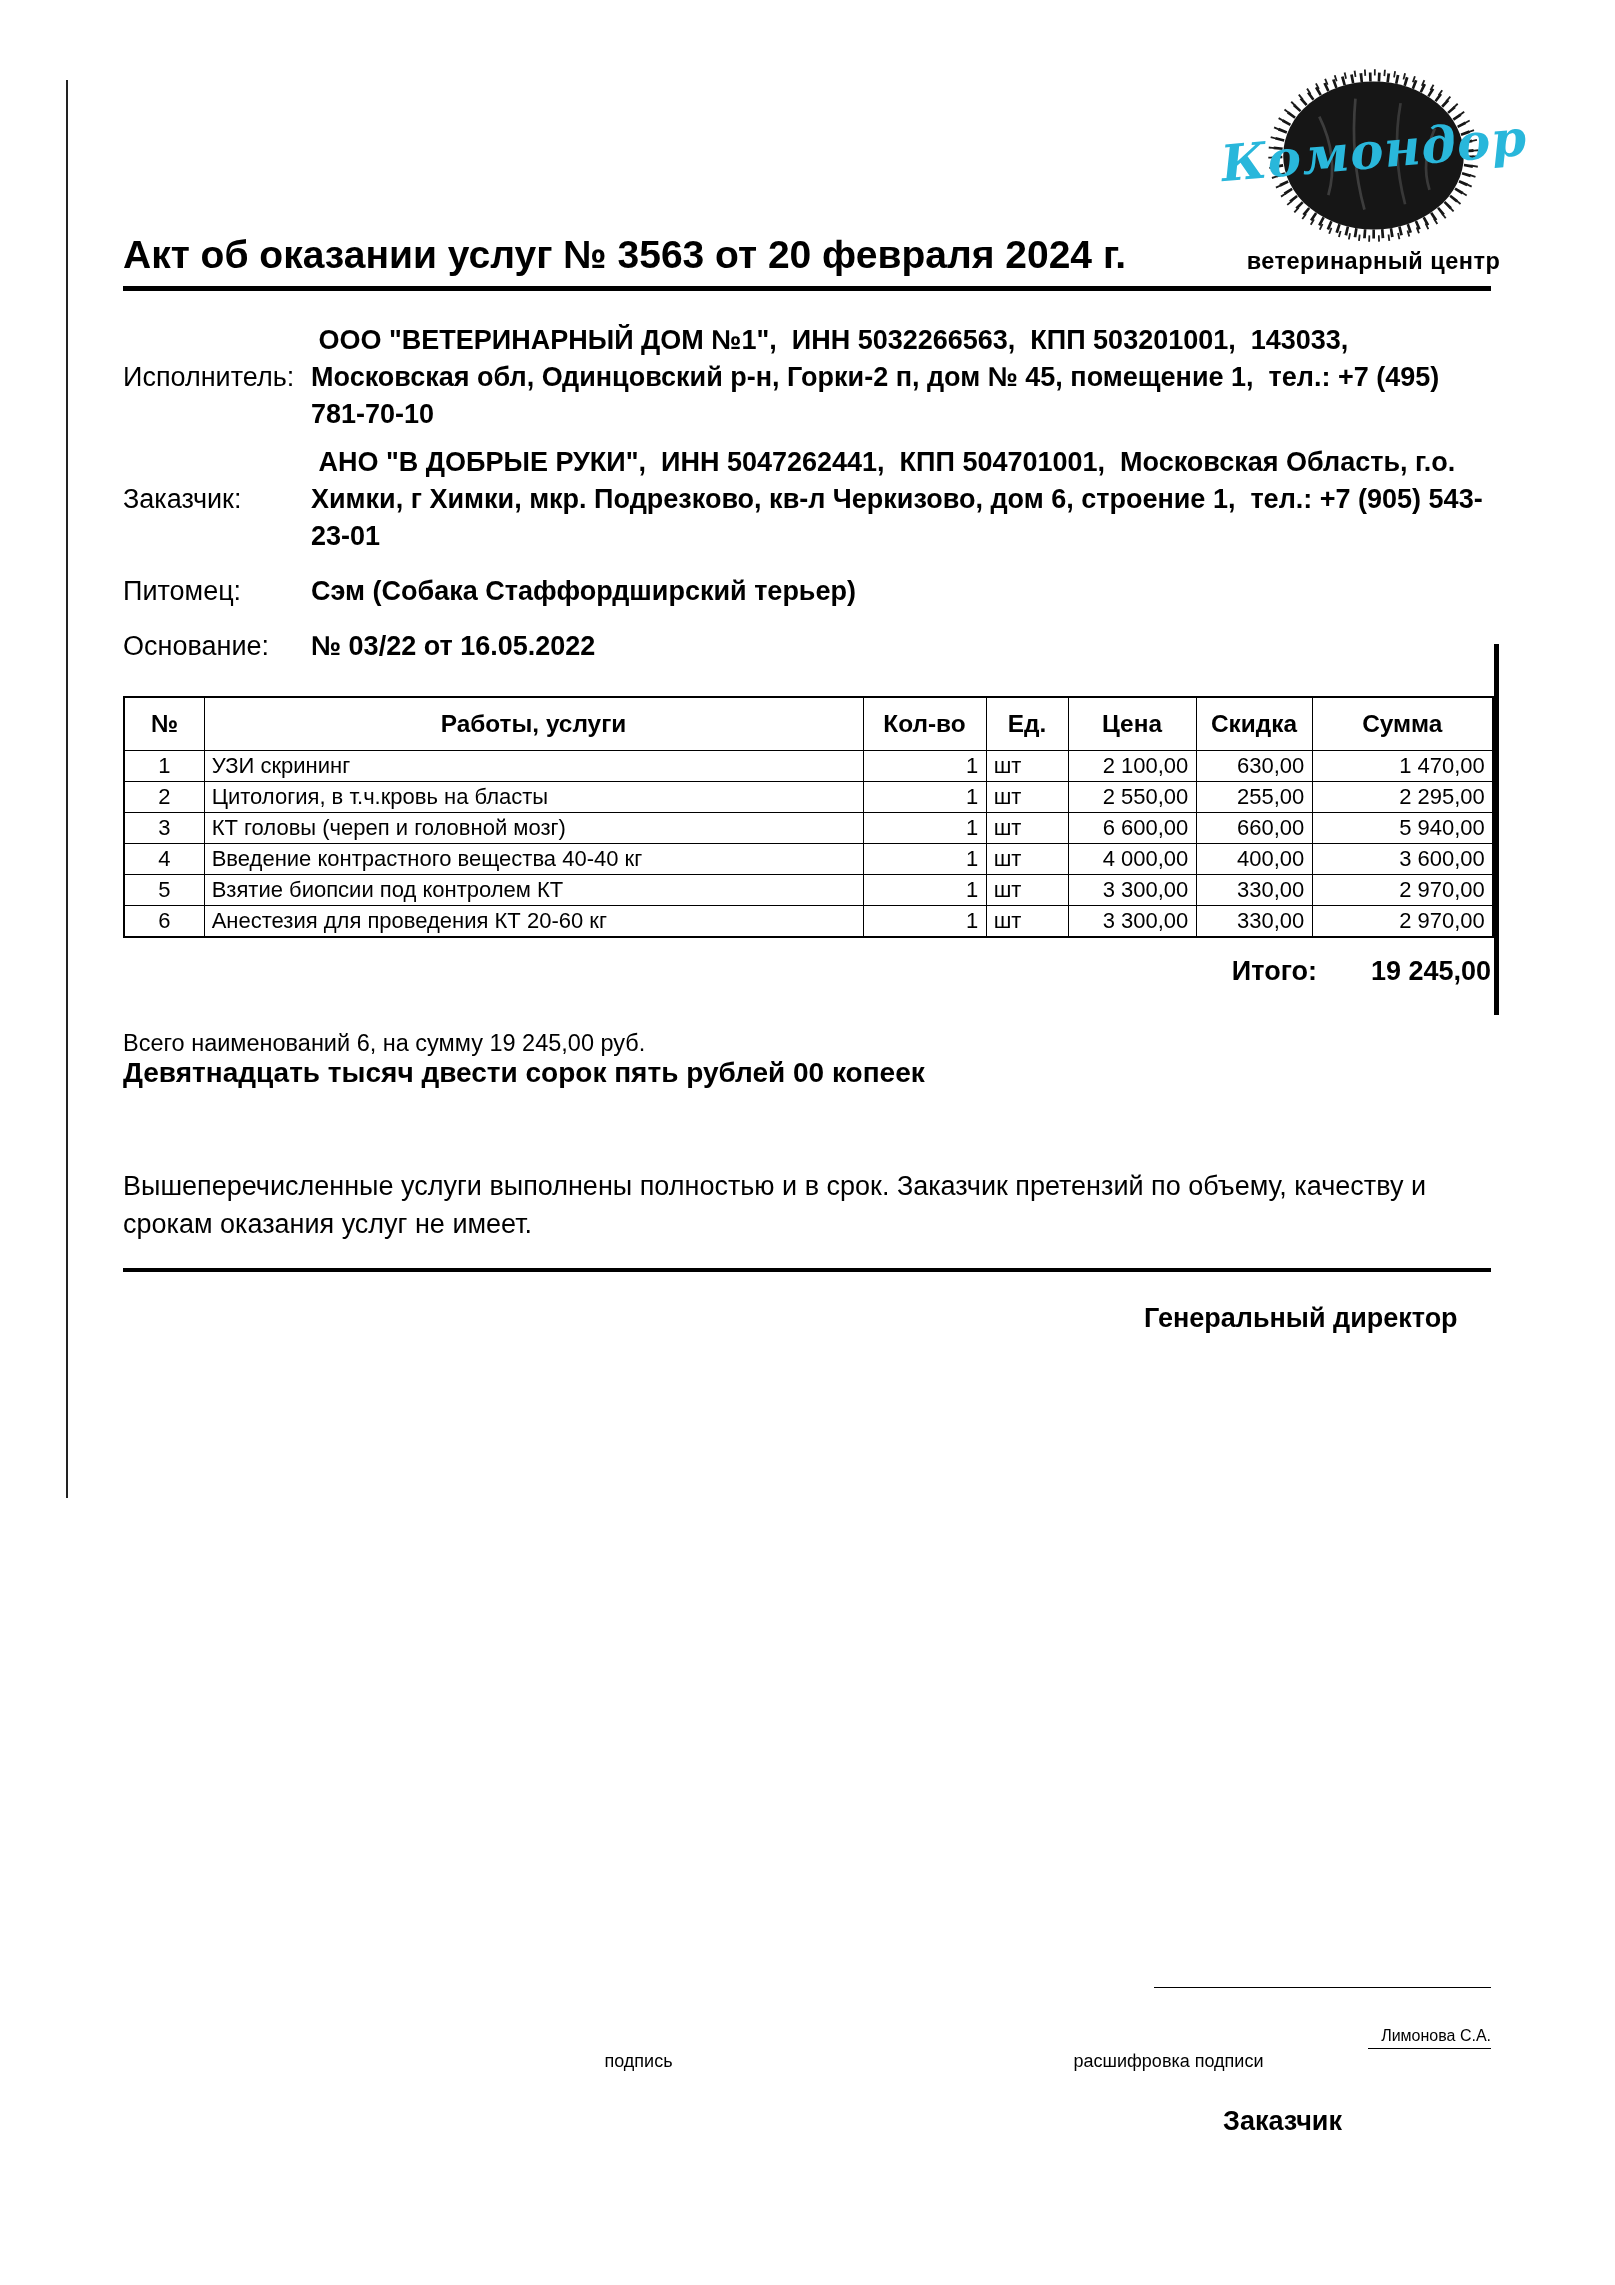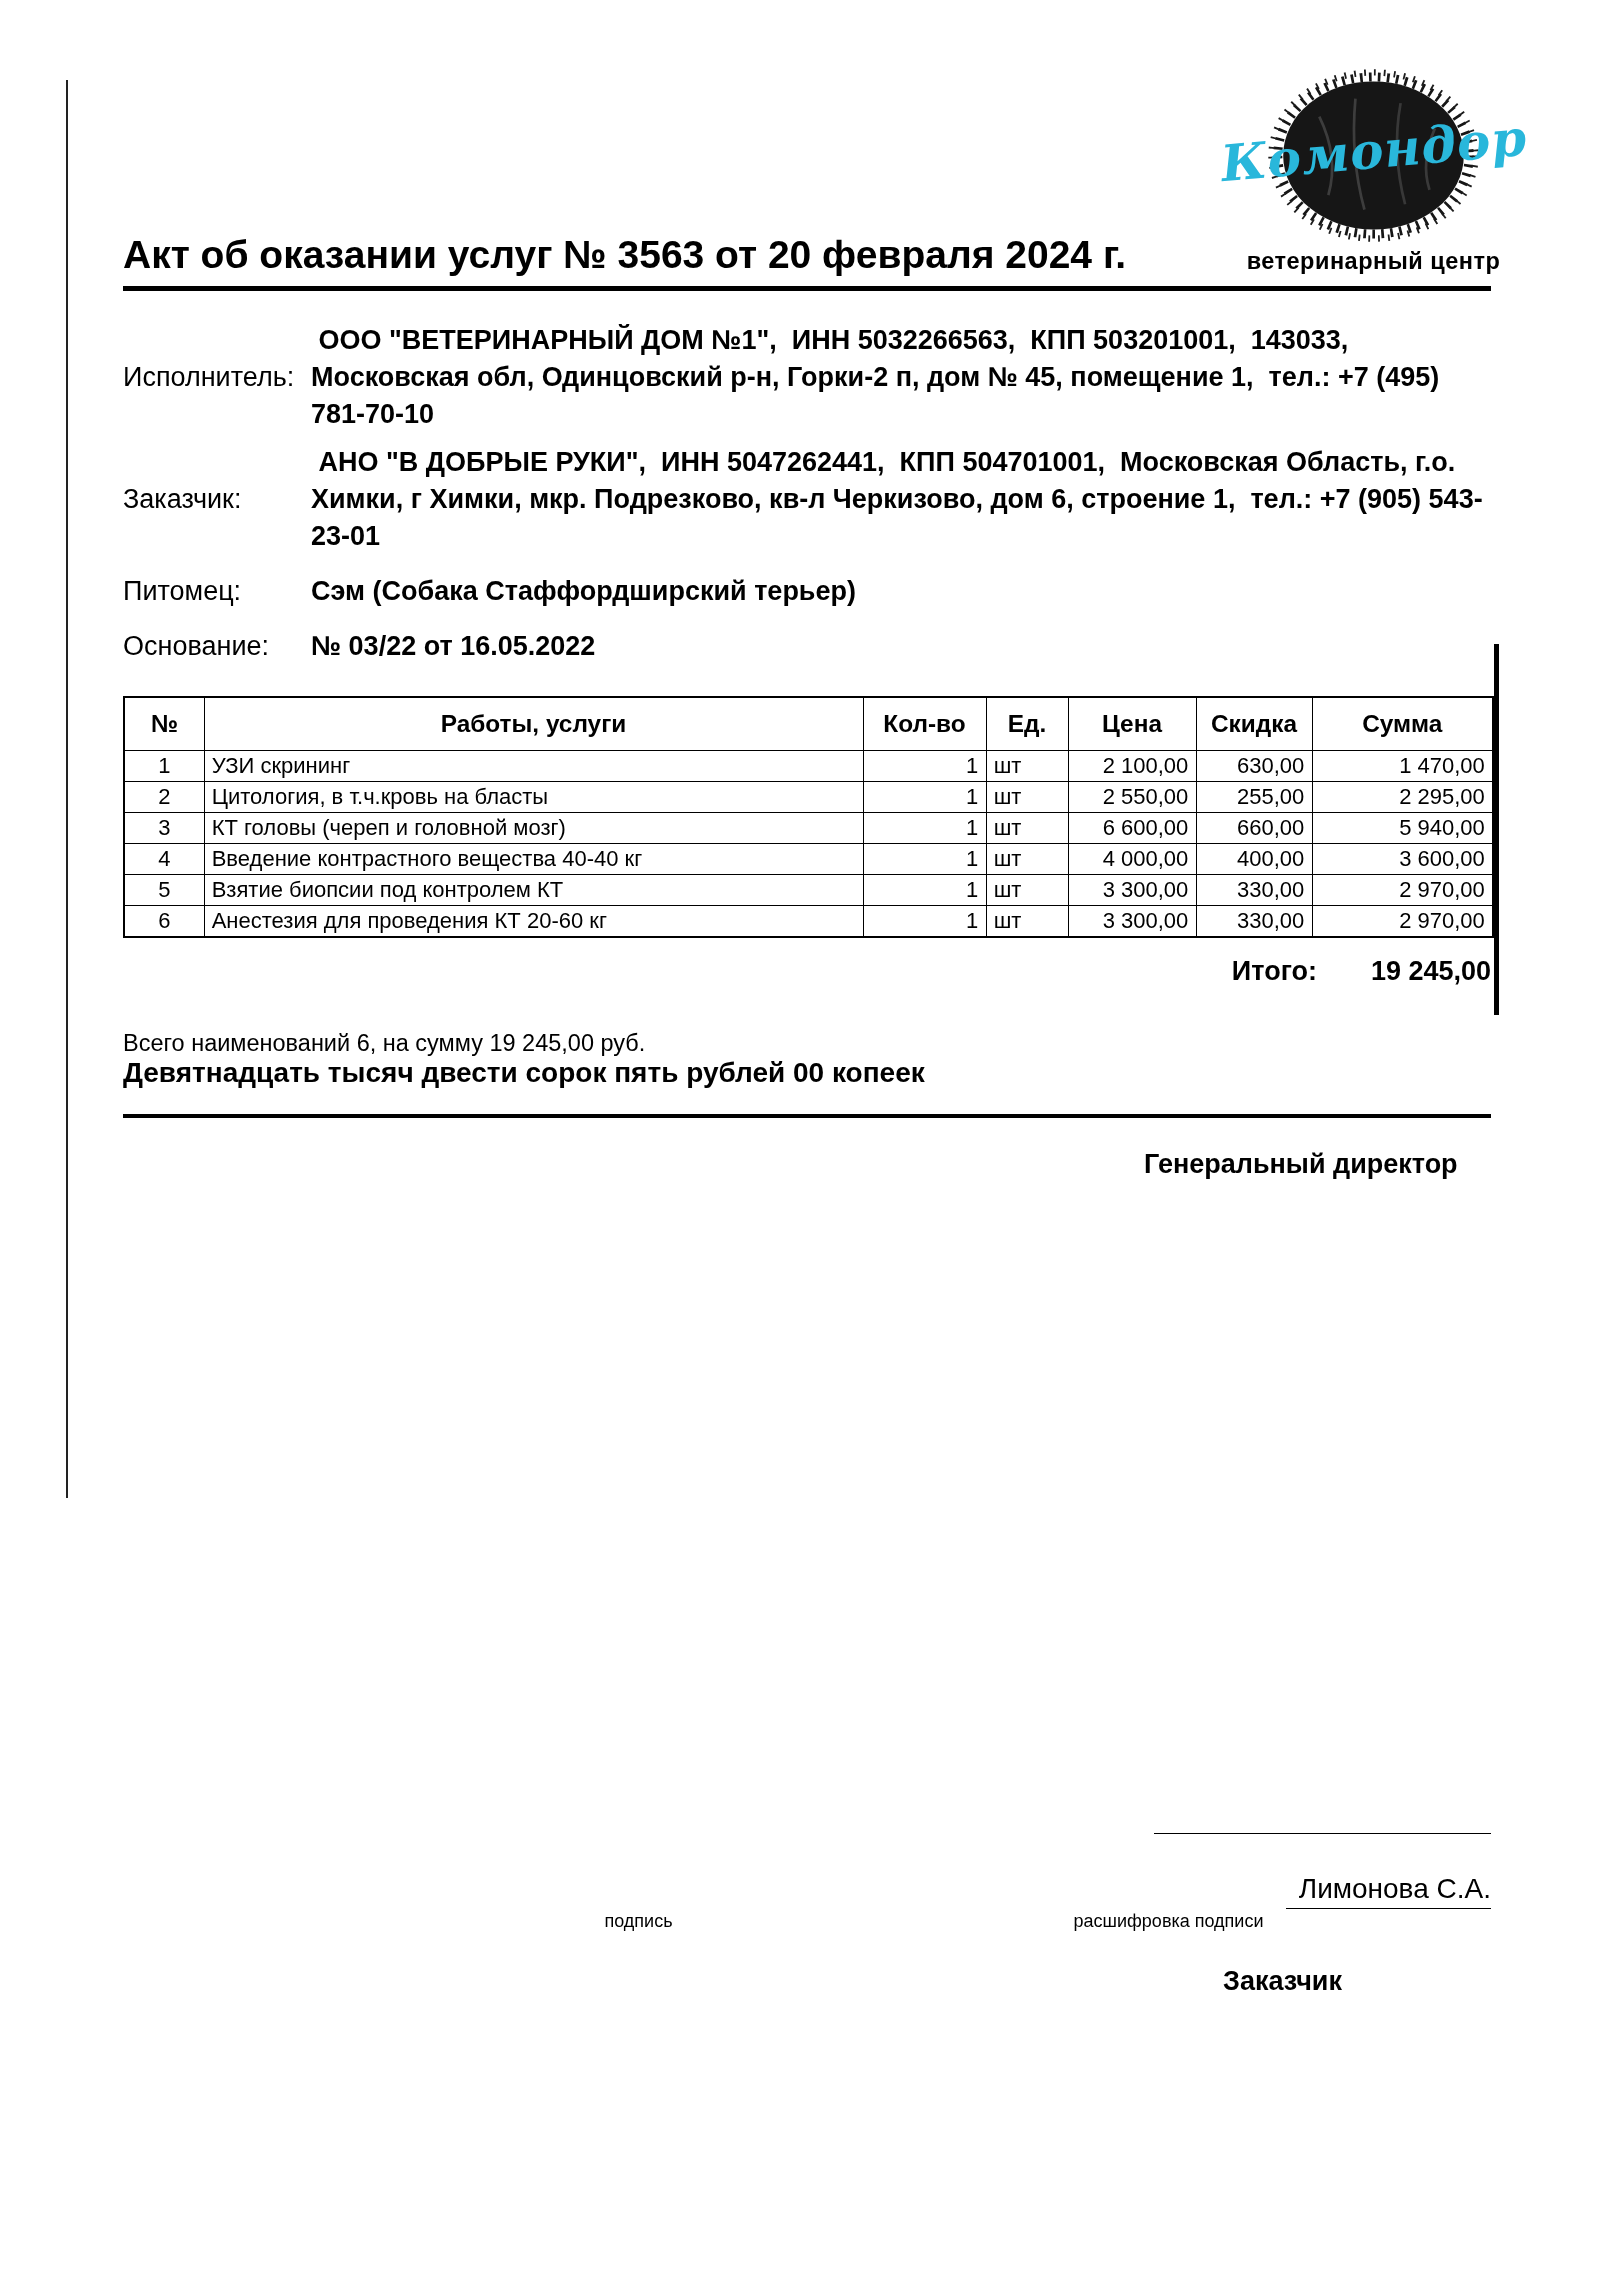--- a/index.html
+++ b/index.html
@@ -49,21 +49,21 @@
   .amount-words { font-size:28px; font-weight:700; }
 
   .statement { margin-top:78px; font-size:27px; line-height:38px; }
   .big-rule { margin-top:25px; height:4.5px; background:#000; }
 
   .sig-row { display:flex; align-items:flex-end;flex-direction:column; }
   .sig-row.director { margin-top:31px; }
   .sig-row.customer { margin-top:34px; }
   .sig-label { font-size:27px; font-weight:700; }
   .sig-line { border-bottom:1.8px solid #000; height:38px; display:flex; align-items:flex-end; }
-  .sig-name { font-size:28px; padding-left:12.7px; padding-bottom:2.7px; }
+  .sig-name { font-size:16px; padding-left:12.7px; padding-bottom:2.7px; }
   .sig-caption-row { display:flex; }
   .sig-caption { font-size:18px; text-align:center; padding-top:2.7px; }
   .mp { margin-top:11px; margin-left:557px; font-size:21px; }
 </style>
 </head>
 <body>
 
 <div class="page">
 
   <div class="edge-line-left"></div>
@@ -192,20 +192,21 @@
     <div class="totals">
       <div class="totals-row">
         <div class="totals-label">Итого:</div>
         <div class="totals-value">19 245,00</div>
       </div>
     </div>
 
     <div class="names-count">Всего наименований 6, на сумму 19 245,00 руб.</div>
     <div class="amount-words">Девятнадцать тысяч двести сорок пять рублей 00 копеек</div>
 
+    <div class="statement">Вышеперечисленные услуги выполнены полностью и в срок. Заказчик претензий по объему, качеству и срокам оказания услуг не имеет.</div>
 
     <div class="big-rule"></div>
 
     <div class="sig-row director">
       <div class="sig-label" style="width:347px;flex:0 0 347px;">Генеральный директор</div>
       <div class="sig-line" style="width:337px;flex:0 0 337px;"></div>
       <div style="width:39px;flex:0 0 39px;"></div>
       <div class="sig-line" style="flex:1;">
         <span class="sig-name">Лимонова С.А.</span>
       </div>

